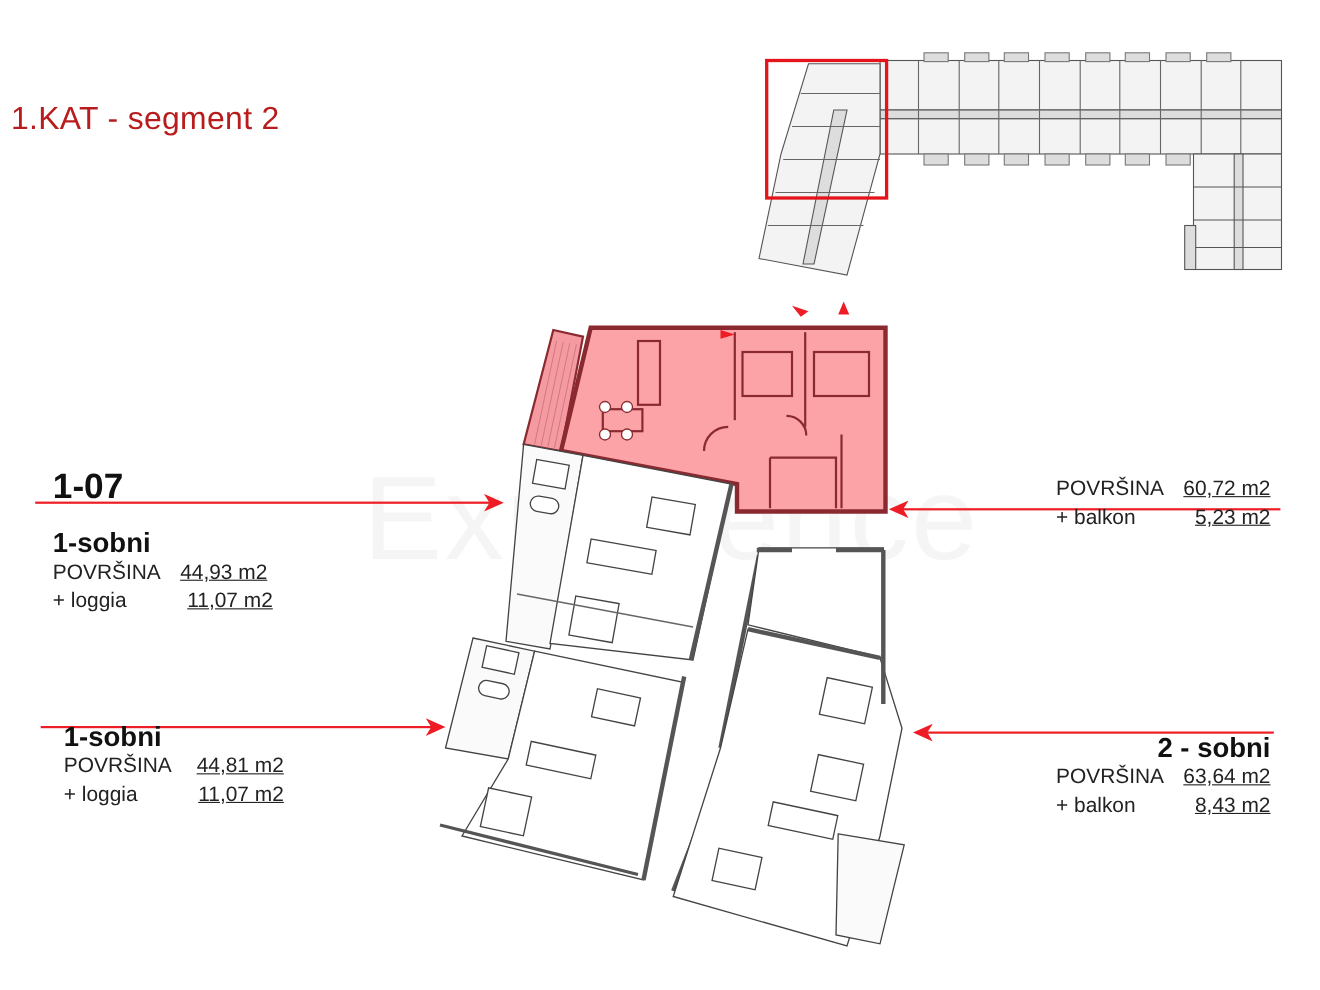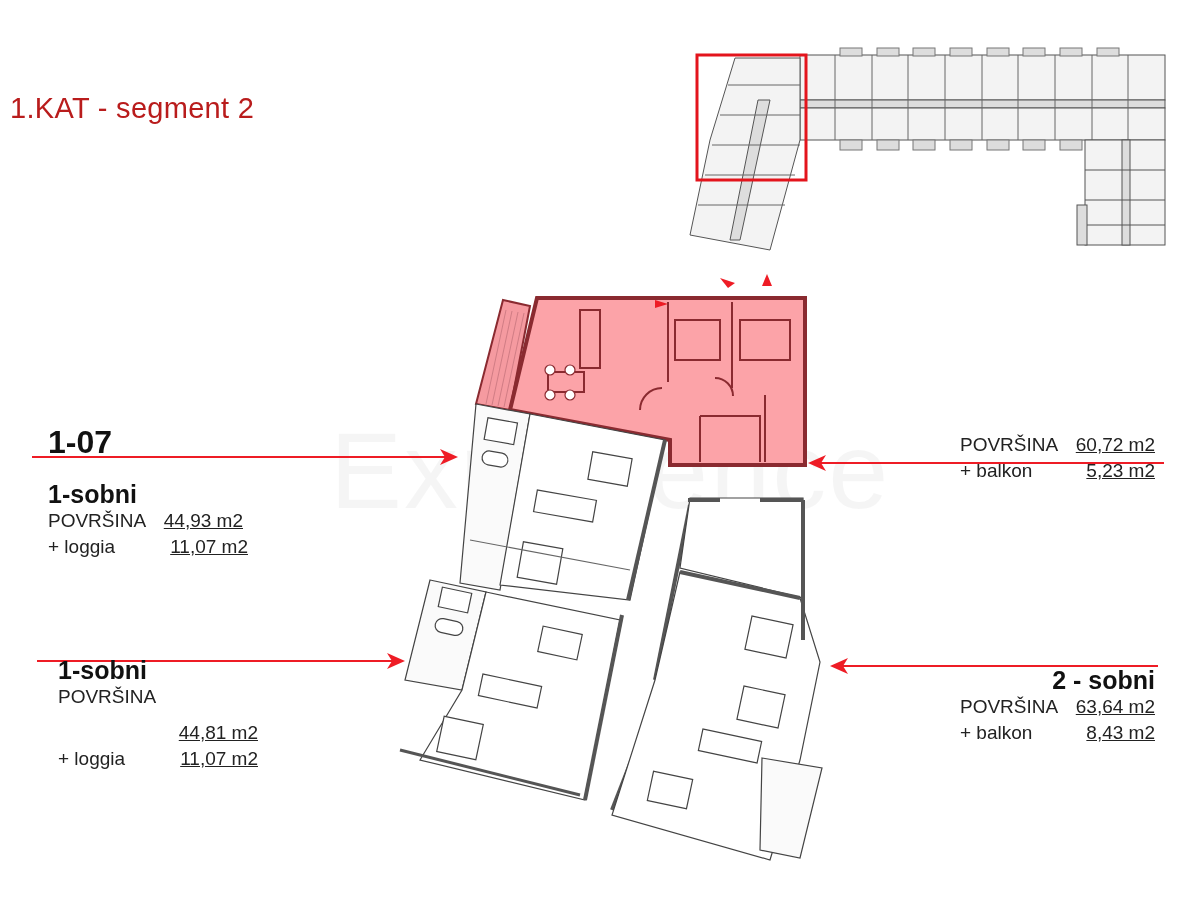--- a/index.html
+++ b/index.html
@@ -200,21 +200,21 @@
   <div class="row">
       <span class="k">+ loggia</span>
       <span class="v" style="width:88px;">11,07 m2</span>
     </div>
 </div>
 
 <div class="label-block left" style="left:58px; top:632px;">
   <div class="unit-type">1-sobni</div>
   <div class="row">
       <span class="k">POVRŠINA</span>
-      <span class="v" style="width:88px;margin-top:36px;">44,81 m2</span>
+      <span class="v" style="width:88px;">44,81 m2</span>
     </div>
   <div class="row">
       <span class="k">+ loggia</span>
       <span class="v" style="width:88px;">11,07 m2</span>
     </div>
 </div>
 
 <div class="label-block right" style="right:45px; top:432px;">
   <div class="row">
       <span class="k">POVRŠINA</span>

